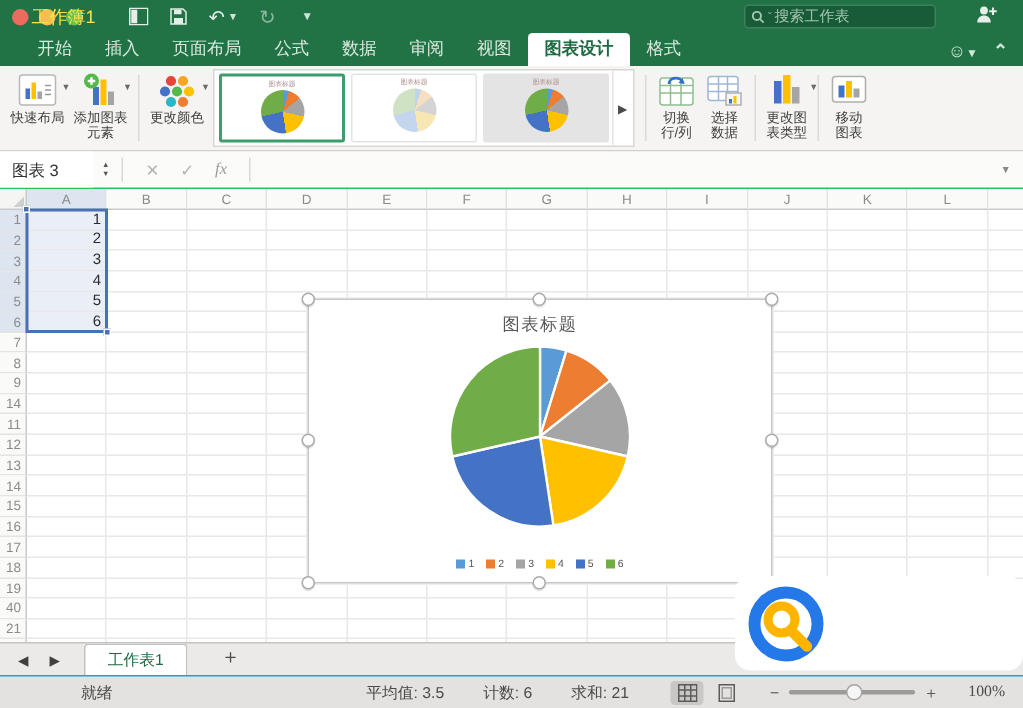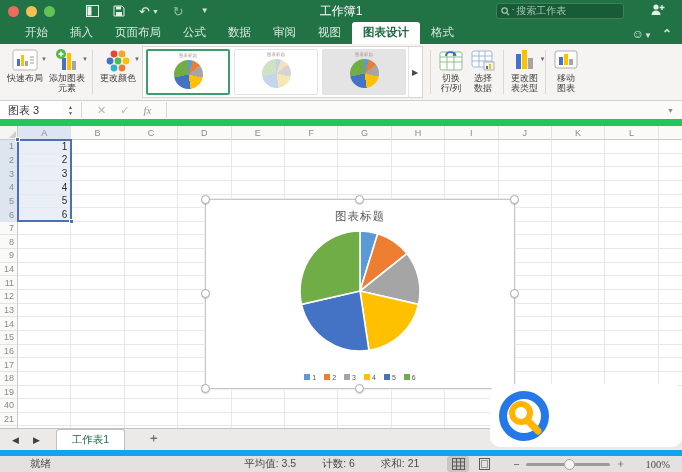--- a/index.html
+++ b/index.html
@@ -9,21 +9,21 @@
     font-family:"Liberation Sans",sans-serif; background:#fff; margin:0 auto;
   }
   
   .titlebar{position:absolute;left:0;top:0;width:682px;height:22px;background:#217346;
     display:flex;align-items:center;padding:0 8px;}
   .lights{display:flex;gap:7px;margin-right:24px;}
   .light{width:11px;height:11px;border-radius:50%;}
   .tb-ic{color:#e3efe7;font-size:12px;margin:0 7px;display:flex;align-items:center;line-height:1;}
   .tb-ic svg{display:block;}
   .tb-caret{font-size:7px;color:#cfe3d6;margin-left:2px;}
-  .tb-title{position:absolute;left:0;right:0;text-align:center;color:#ffffff;font-size:12px;pointer-events:none;}
+  .tb-title{position:absolute;left:0;right:0;text-align:left;color:#fde047;font-size:12px;pointer-events:none;padding-left:21px;}
   .searchbox{position:absolute;right:58px;top:3px;width:128px;height:16px;background:#175b38;
     border:1px solid #3c8159;border-radius:3px;display:flex;align-items:center;padding:0 4px;
     color:#a4c5b1;font-size:10px;gap:2px;}
   .share{position:absolute;right:10px;top:3px;}
   
   .tabrow{position:absolute;left:0;top:22px;width:682px;height:22px;background:#217346;
     display:flex;align-items:center;padding-left:14px;}
   .mtab{color:#d9e9df;font-size:11.5px;padding:3px 11px 4px;cursor:default;}
   .mtab.active{background:#ffffff;color:#1d6b42;font-weight:bold;border-radius:3px 3px 0 0;}
   .tabrow-right{position:absolute;right:10px;bottom:3px;display:flex;align-items:center;gap:10px;
@@ -42,21 +42,21 @@
   .gcards{display:flex;height:100%;align-items:center;}
   .gcard{width:84px;height:46px;margin:0 2px;border:1px solid #e3e3e3;border-radius:2px;
     display:flex;flex-direction:column;align-items:center;padding-top:2px;background:#fff;}
   .gcard.gsel{border:2px solid #3b9e6c;}
   .gtitle{font-size:4.5px;color:#b09090;line-height:1.4;}
   .gpie{width:29px;height:29px;border-radius:50%;margin-top:1px;}
   .gnext{width:13px;height:50px;display:flex;align-items:center;justify-content:center;
     color:#4a4a4a;font-size:8px;border-left:1px solid #e6e4e2;}
   
   .fbar{position:absolute;left:0;top:101px;width:682px;height:25px;background:#fbfbfa;
-    border-bottom:7px solid #22c55e;display:flex;align-items:center;font-size:11px;color:#333;}
+    border-bottom:1px solid #22c55e;display:flex;align-items:center;font-size:11px;color:#333;}
   .namebox{width:62px;height:100%;display:flex;align-items:center;padding-left:8px;background:#fff;}
   .stepper{display:flex;flex-direction:column;font-size:5px;color:#555;line-height:1;margin-left:6px;gap:1px;}
   .fsep{width:1px;height:16px;background:#d8d8d8;margin:0 8px;}
   .fico{color:#b4b4b4;font-size:11px;margin:0 7px;}
   .fx{font-style:italic;color:#9a9a9a;font-family:"Liberation Serif",serif;}
   .fexpand{position:absolute;right:8px;font-size:7px;color:#8a8a8a;}
   
   .sheet{position:absolute;left:0;top:126px;width:682px;height:302px;overflow:hidden;background:#fff;}
   .grow{display:flex;height:13.65px;}
   .grow.ghead{height:14px;}
@@ -92,21 +92,21 @@
   
   .sheettabs{position:absolute;left:0;top:428px;width:682px;height:22px;background:#eceae8;
     border-top:1px solid #c6c4c2;display:flex;align-items:flex-end;font-size:10.5px;}
   .snav{color:#3f3f3f;font-size:9px;margin:0 0 5px 12px;}
   .snav+.snav{margin-left:14px;}
   .stab{margin-left:16px;background:#fff;border:1px solid #c4c2c0;border-bottom:none;
     border-radius:3px 3px 0 0;padding:3px 15px 4px;color:#1d6b42;height:21px;}
   .saddtab{margin-left:12px;color:#4a4a4a;font-size:13px;padding:0 10px 3px;}
   
   .statusbar{position:absolute;left:0;top:450px;width:682px;height:22px;background:#e4e2e0;
-    border-top:6px solid #0ea5e9;display:flex;align-items:center;font-size:10.5px;color:#4a4a4a;}
+    border-top:1px solid #0ea5e9;display:flex;align-items:center;font-size:10.5px;color:#4a4a4a;padding-left:24px;}
   .sready{margin-left:30px;}
   .sright{margin-left:auto;display:flex;align-items:center;gap:0;}
   .sstat{margin-right:26px;}
   .vico{width:22px;height:16px;display:flex;align-items:center;justify-content:center;border-radius:3px;margin:0 2px;}
   .vico.on{background:#c9c7c5;}
   .zoomctl{display:flex;align-items:center;margin:0 10px 0 16px;gap:6px;color:#5a5a5a;}
   .ztrack{width:84px;height:3px;background:#9d9b99;border-radius:2px;position:relative;}
   .zknob{position:absolute;left:46%;top:-4px;width:11px;height:11px;border-radius:50%;background:#f6f6f6;border:1px solid #a6a4a2;}
   .zpct{margin-right:12px;width:34px;text-align:right;color:#4a4a4a;font-family:Liberation Serif, serif;}
 </style>

